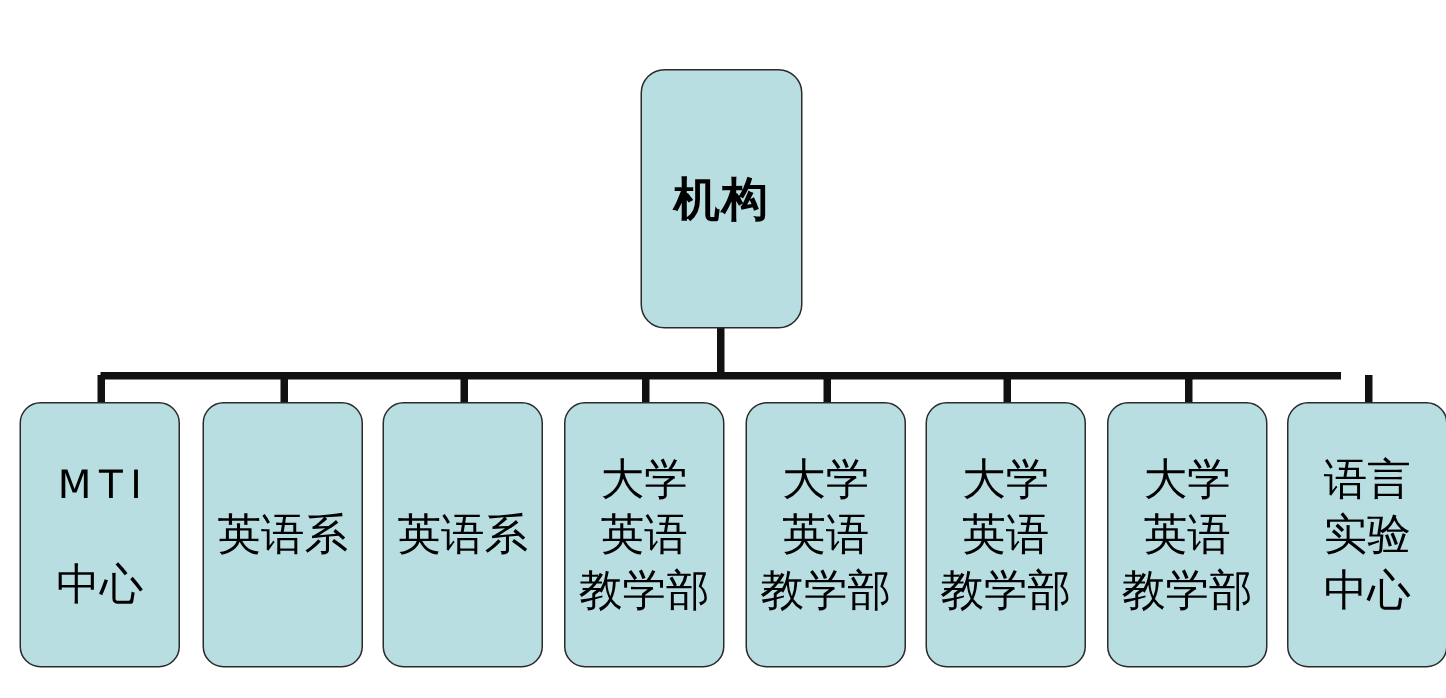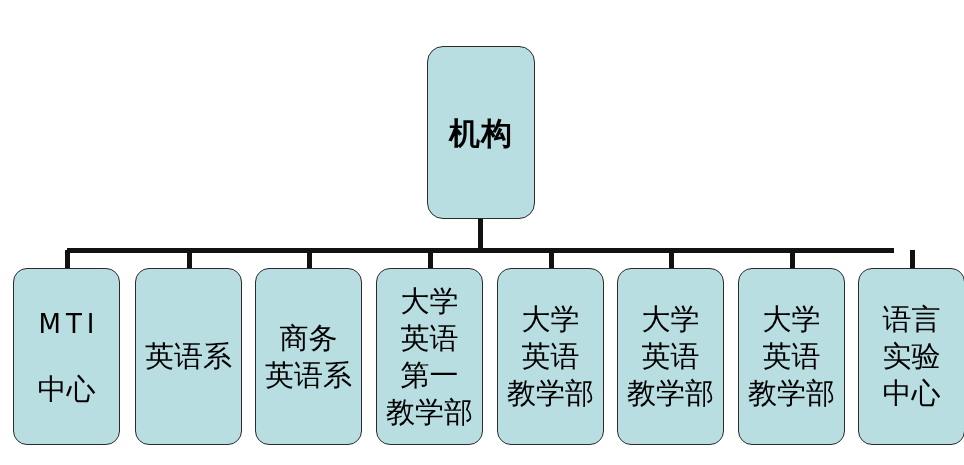--- a/index.html
+++ b/index.html
@@ -120,27 +120,25 @@
 
   <div id="children">
       <div class="node child-node" id="child-mti-education-center" title="MTI教育中心" style="left: 13px; gap: 28px;">
         <span class="line latin">MTI</span>
         <span class="line">中心</span>
       </div>
       <div class="node child-node" id="child-english-department" title="英语系" style="left: 135px;">
         <span class="line">英语系</span>
       </div>
       <div class="node child-node" id="child-business-english-department" title="商务英语系" style="left: 255px;">
-        <span class="line">商务</span>
         <span class="line">英语系</span>
       </div>
       <div class="node child-node" id="child-college-english-teaching-dept-1" title="大学英语第一教学部" style="left: 376px;">
         <span class="line">大学</span>
         <span class="line">英语</span>
-        <span class="line">第一</span>
         <span class="line">教学部</span>
       </div>
       <div class="node child-node" id="child-college-english-teaching-dept-2" title="大学英语第二教学部" style="left: 497px;">
         <span class="line">大学</span>
         <span class="line">英语</span>
         <span class="line">教学部</span>
       </div>
       <div class="node child-node" id="child-college-english-teaching-dept-3" title="大学英语第三教学部" style="left: 617px;">
         <span class="line">大学</span>
         <span class="line">英语</span>

